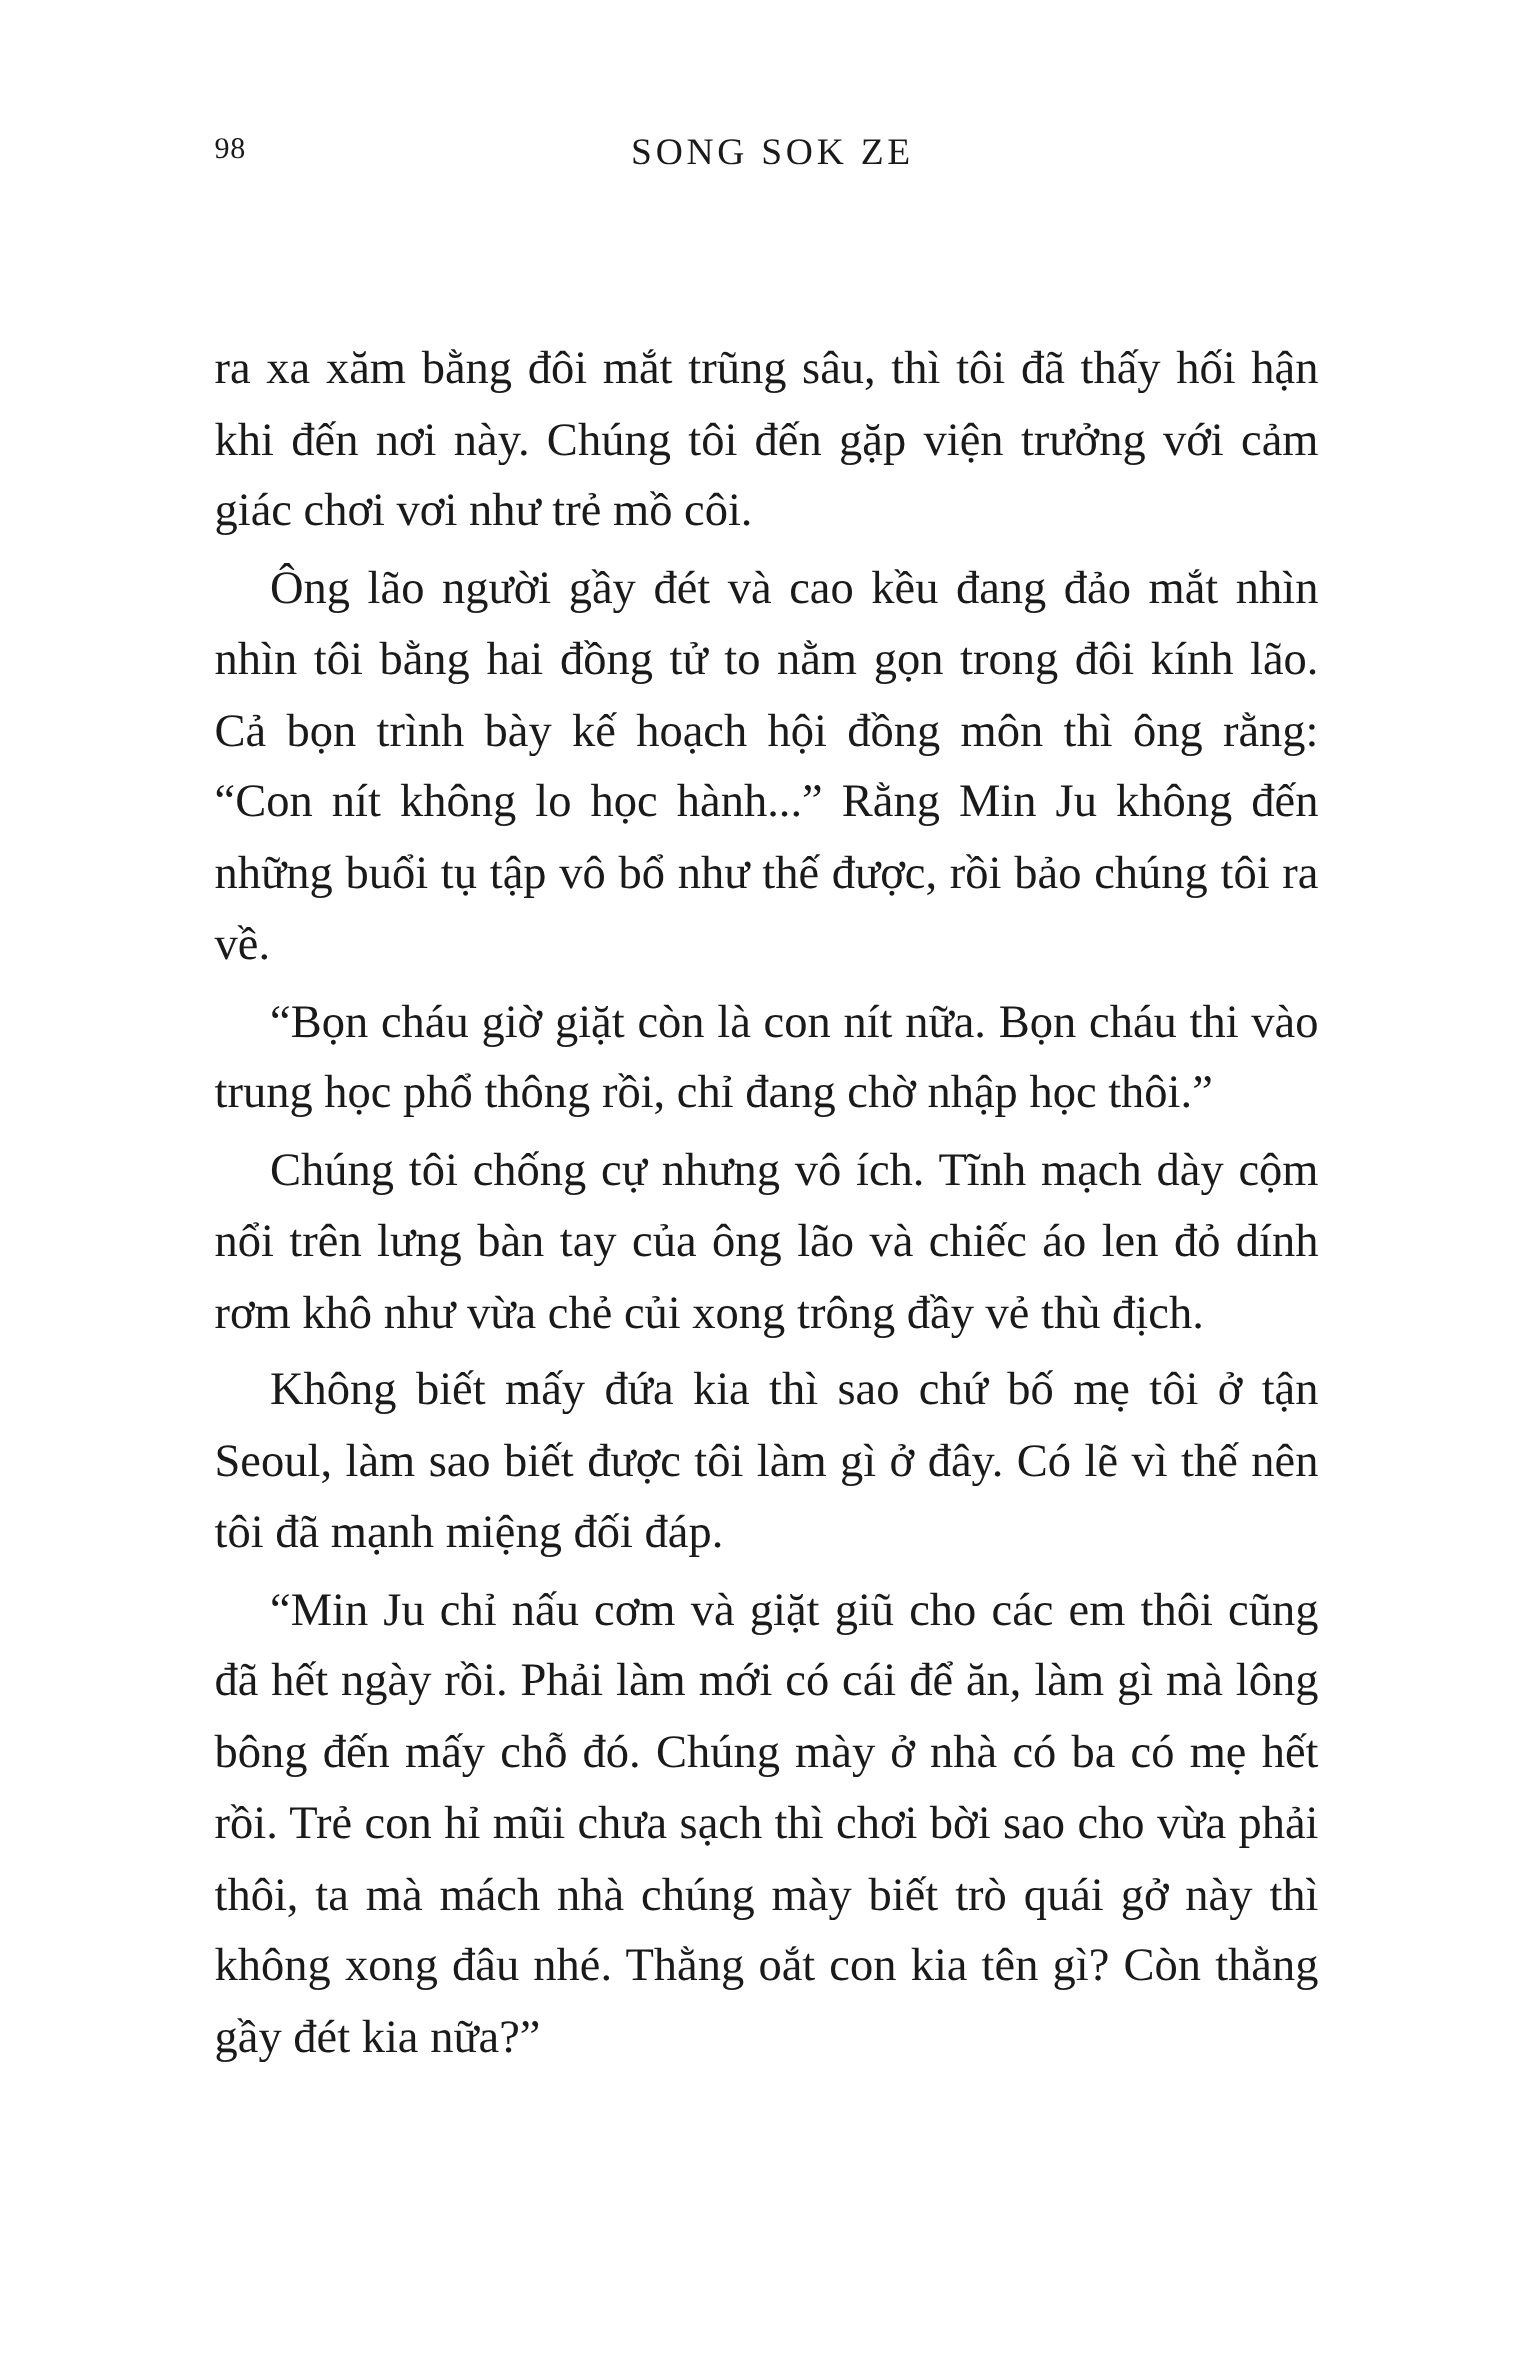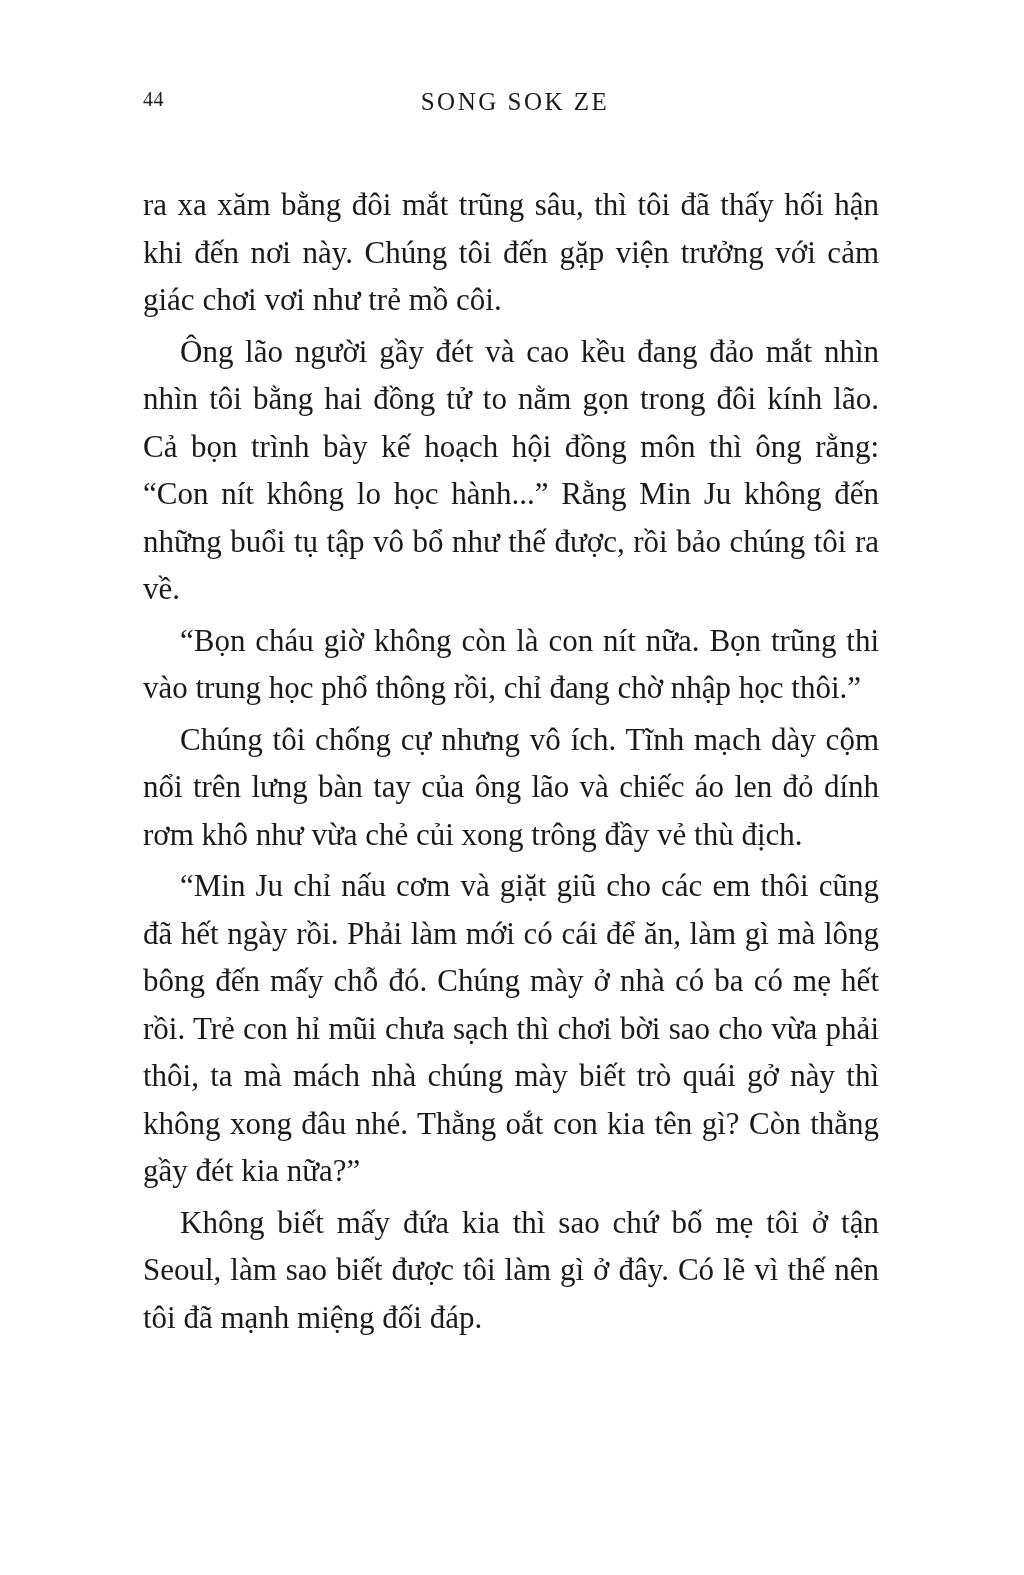--- a/index.html
+++ b/index.html
@@ -47,30 +47,31 @@
       font-size: 31px;
       line-height: 47.5px;
       text-align: justify;
     }
     .body-text p {
       margin: 0 0 4px 0;
       text-indent: 37px;
     }
     .body-text p.no-indent {
       text-indent: 0;
+      margin-top: 40px;
     }
   </style>
 </head>
 <body>
 
 <div class="page-header">
-  <span class="page-number">44</span>
+  <span class="page-number">98</span>
   <span class="running-head">SONG SOK ZE</span>
 </div>
 
 <div class="body-text">
   <p class="no-indent">ra xa xăm bằng đôi mắt trũng sâu, thì tôi đã thấy hối hận khi đến nơi này. Chúng tôi đến gặp viện trưởng với cảm giác chơi vơi như trẻ mồ côi.</p>
   <p>Ông lão người gầy đét và cao kều đang đảo mắt nhìn nhìn tôi bằng hai đồng tử to nằm gọn trong đôi kính lão. Cả bọn trình bày kế hoạch hội đồng môn thì ông rằng: “Con nít không lo học hành...” Rằng Min Ju không đến những buổi tụ tập vô bổ như thế được, rồi bảo chúng tôi ra về.</p>
-  <p>“Bọn cháu giờ không còn là con nít nữa. Bọn trũng thi vào trung học phổ thông rồi, chỉ đang chờ nhập học thôi.”</p>
+  <p>“Bọn cháu giờ giặt còn là con nít nữa. Bọn cháu thi vào trung học phổ thông rồi, chỉ đang chờ nhập học thôi.”</p>
   <p>Chúng tôi chống cự nhưng vô ích. Tĩnh mạch dày cộm nổi trên lưng bàn tay của ông lão và chiếc áo len đỏ dính rơm khô như vừa chẻ củi xong trông đầy vẻ thù địch.</p>
+  <p>Không biết mấy đứa kia thì sao chứ bố mẹ tôi ở tận Seoul, làm sao biết được tôi làm gì ở đây. Có lẽ vì thế nên tôi đã mạnh miệng đối đáp.</p>
   <p>“Min Ju chỉ nấu cơm và giặt giũ cho các em thôi cũng đã hết ngày rồi. Phải làm mới có cái để ăn, làm gì mà lông bông đến mấy chỗ đó. Chúng mày ở nhà có ba có mẹ hết rồi. Trẻ con hỉ mũi chưa sạch thì chơi bời sao cho vừa phải thôi, ta mà mách nhà chúng mày biết trò quái gở này thì không xong đâu nhé. Thằng oắt con kia tên gì? Còn thằng gầy đét kia nữa?”</p>
-  <p>Không biết mấy đứa kia thì sao chứ bố mẹ tôi ở tận Seoul, làm sao biết được tôi làm gì ở đây. Có lẽ vì thế nên tôi đã mạnh miệng đối đáp.</p>
 </div>
 
 </body></html>

